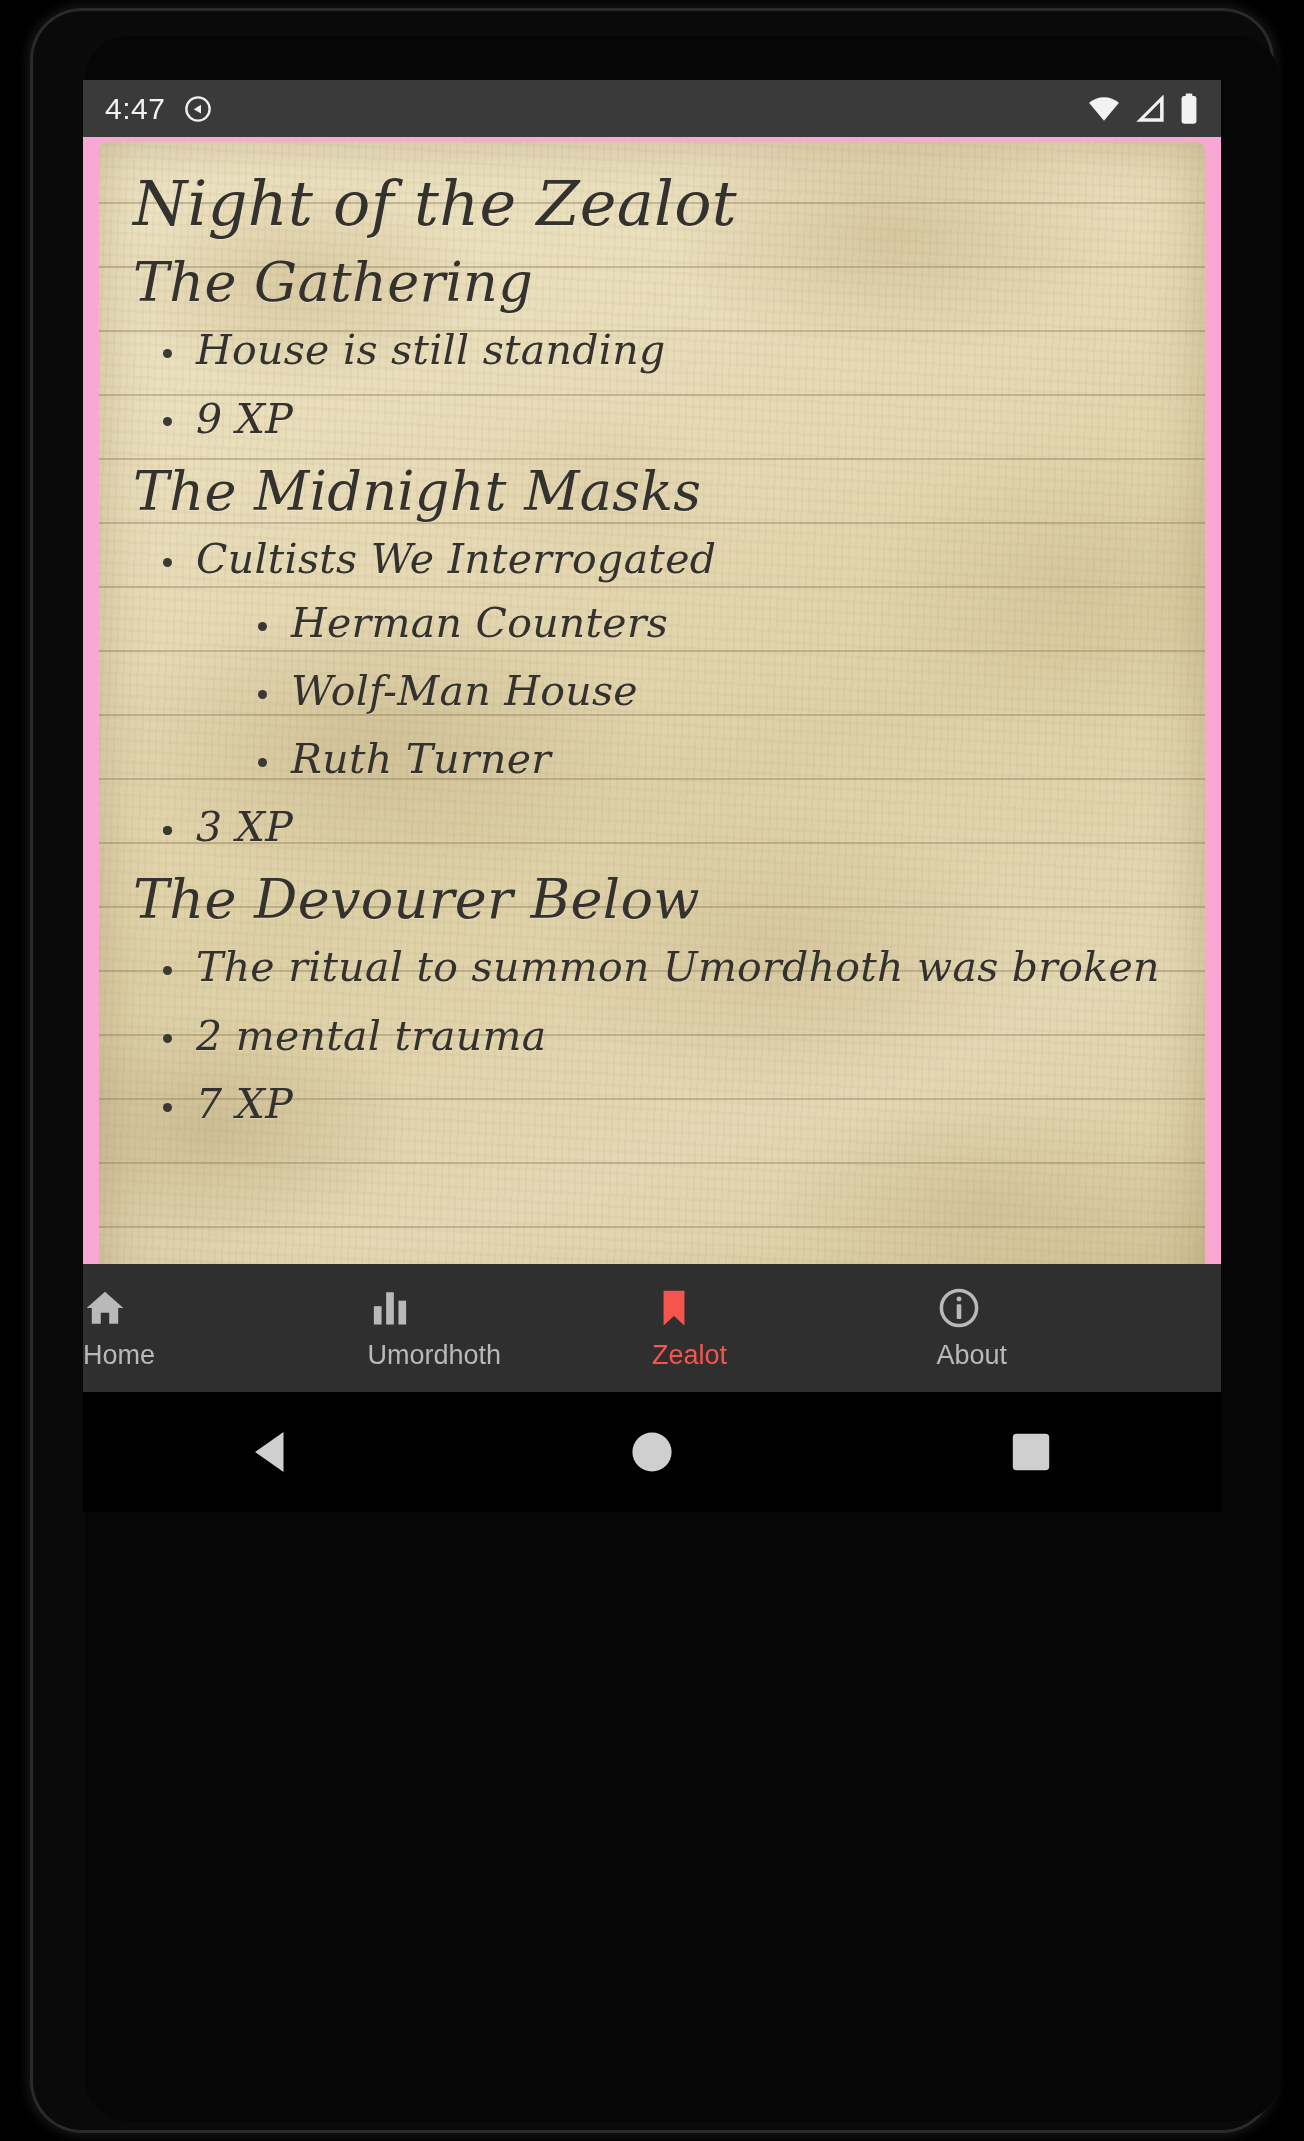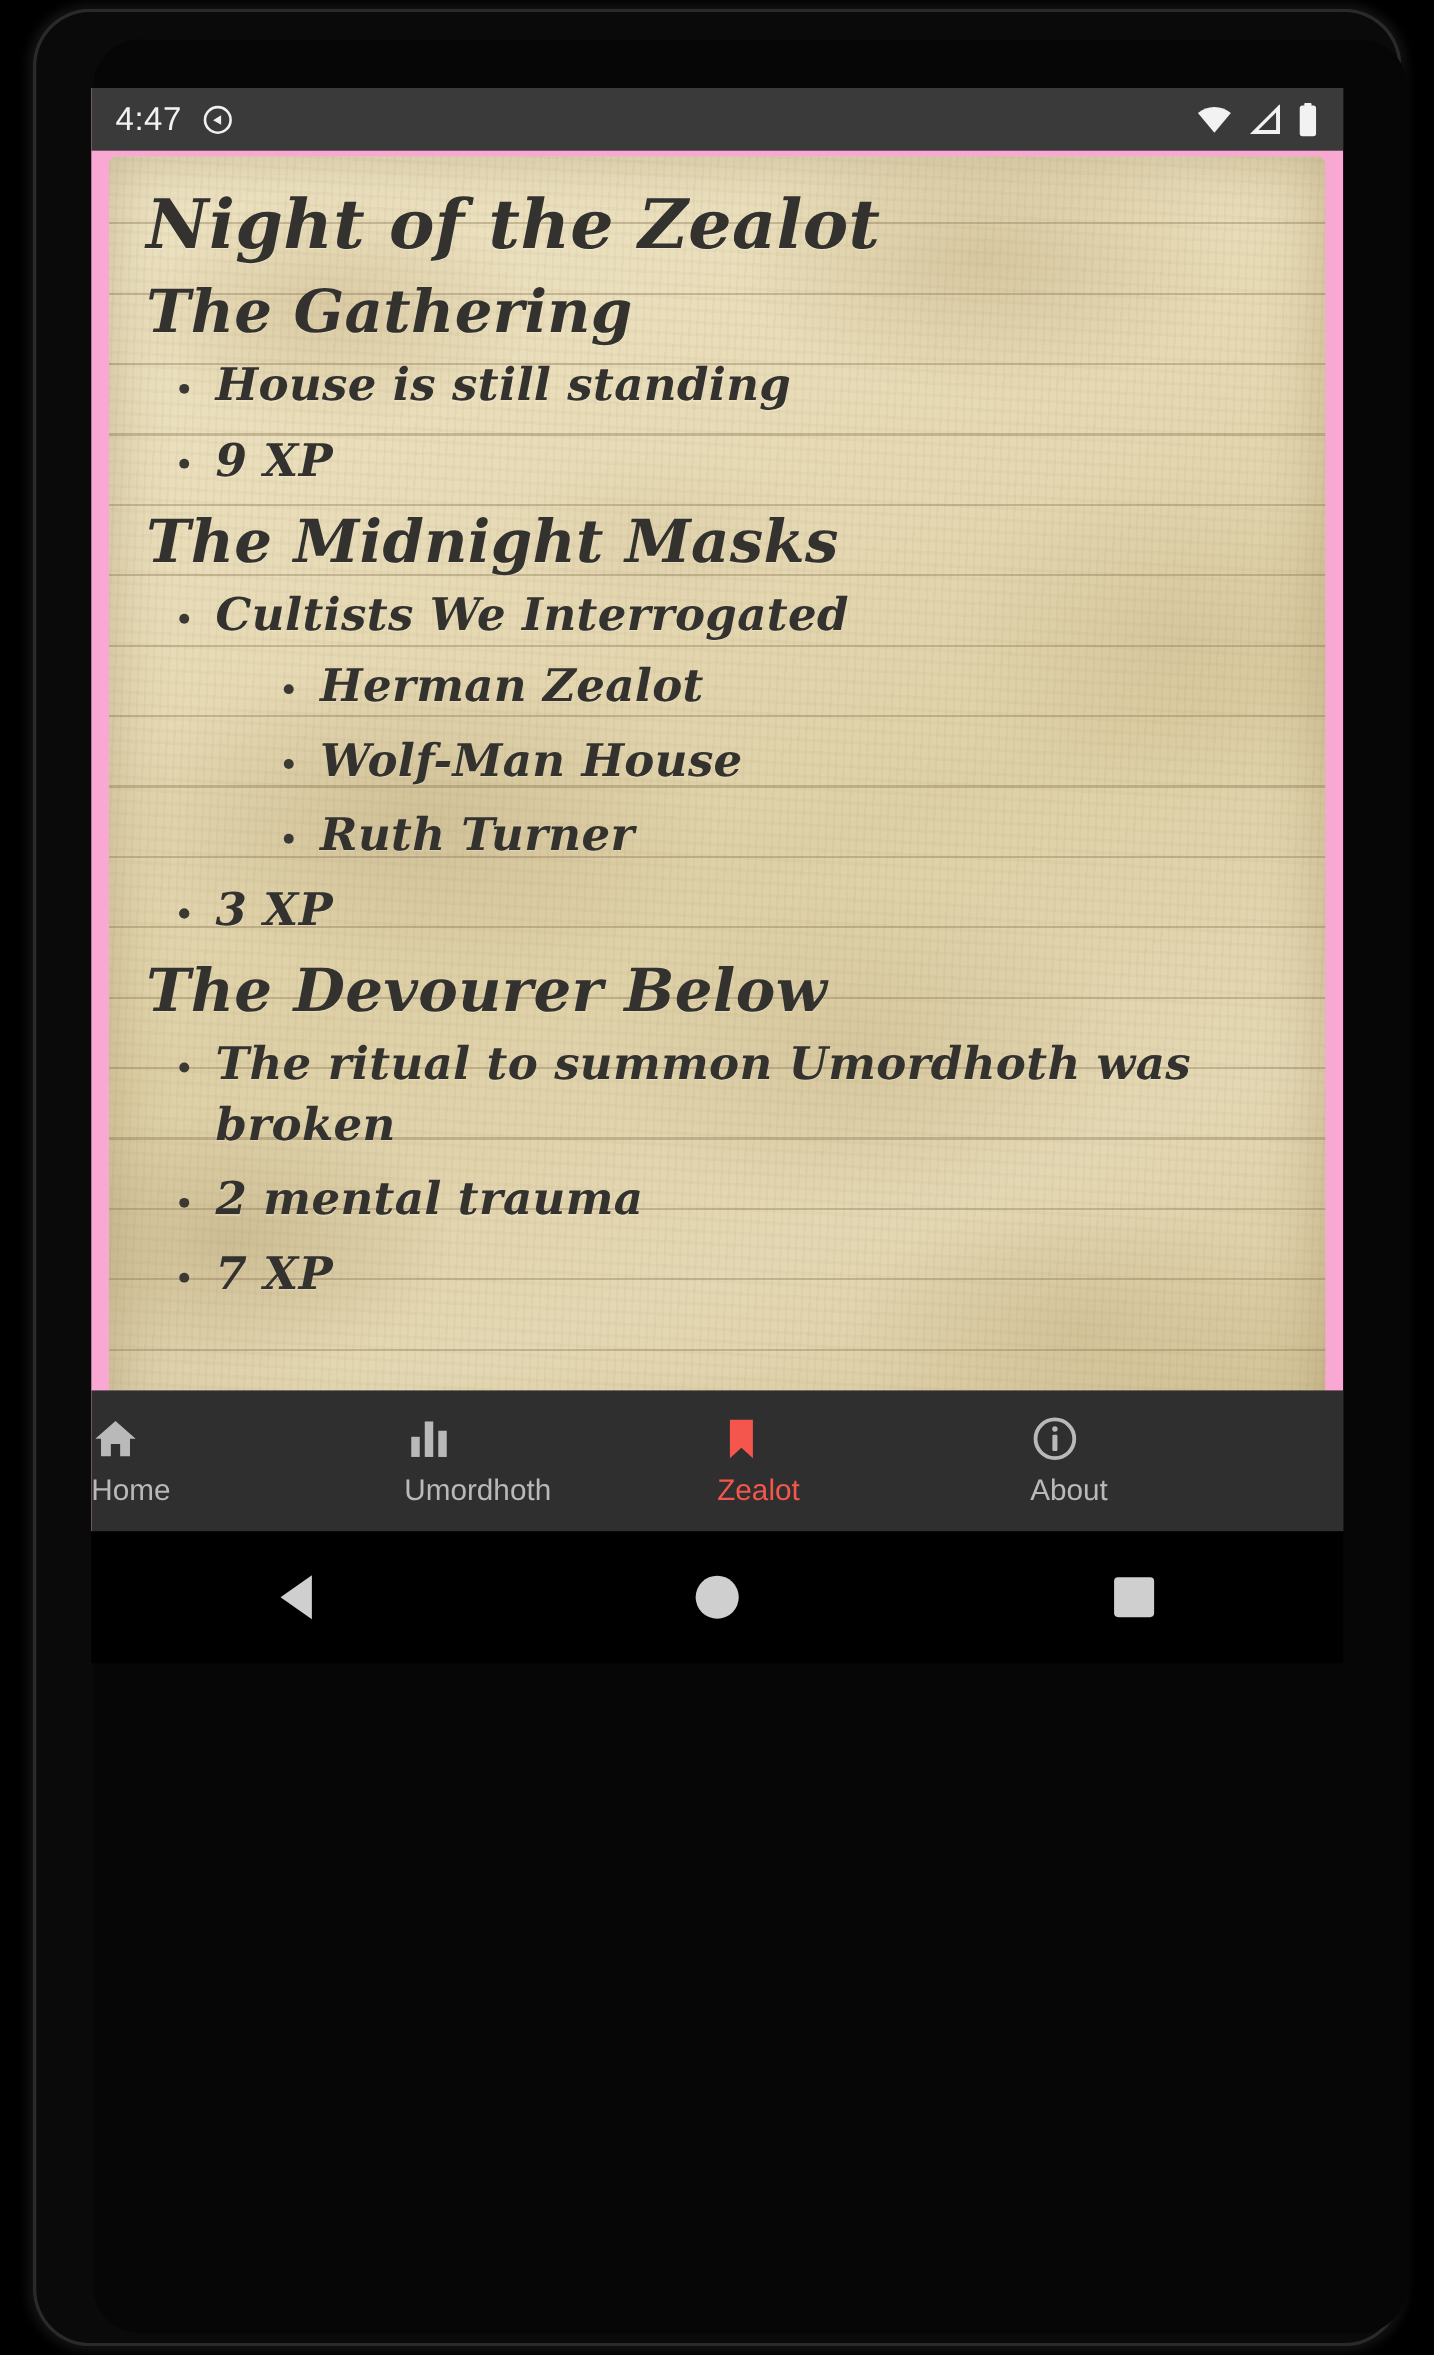--- a/index.html
+++ b/index.html
@@ -92,21 +92,20 @@
       radial-gradient(ellipse 380px 200px at 25% 52%, rgba(178,158,114,0.36), rgba(0,0,0,0) 72%),
       radial-gradient(ellipse 340px 210px at 62% 70%, rgba(198,180,136,0.42), rgba(0,0,0,0) 72%),
       radial-gradient(ellipse 280px 170px at 10% 85%, rgba(172,152,108,0.38), rgba(0,0,0,0) 72%),
       radial-gradient(ellipse 300px 160px at 80% 92%, rgba(190,172,128,0.38), rgba(0,0,0,0) 72%),
       radial-gradient(ellipse 200px 120px at 45% 30%, rgba(210,196,156,0.35), rgba(0,0,0,0) 70%),
       
       radial-gradient(ellipse 120% 110% at 50% 45%, rgba(0,0,0,0) 52%, rgba(96,74,40,0.22) 100%),
       
       linear-gradient(160deg, #eee4c4 0%, #e8dcb8 28%, #ded0a6 55%, #e4d8b4 78%, #d8c89c 100%);
     box-shadow: inset 0 0 52px rgba(120,96,52,0.30);
-    font-weight: bold;
   }
   
   #logbook-card::after {
     content: "";
     position: absolute; inset: 0;
     pointer-events: none;
     background:
       repeating-linear-gradient(92deg, rgba(140,118,80,0.055) 0 2px, rgba(0,0,0,0) 2px 7px),
       repeating-linear-gradient(3deg,  rgba(150,128,88,0.05) 0 3px, rgba(0,0,0,0) 3px 11px);
   }
@@ -261,21 +260,21 @@
       </ul>
 
       <div class="script scenario-title">The Midnight Masks</div>
       <ul class="entries">
         <li class="script entry">
           <span class="bullet-dot"></span>
           <span>Cultists We Interrogated</span>
           <ul class="nested">
             <li class="script entry">
               <span class="bullet-dot"></span>
-              <span>Herman Zealot</span>
+              <span>Herman Counters</span>
             </li>
             <li class="script entry">
               <span class="bullet-dot"></span>
               <span>Wolf-Man House</span>
             </li>
             <li class="script entry">
               <span class="bullet-dot"></span>
               <span>Ruth Turner</span>
             </li>
           </ul>

